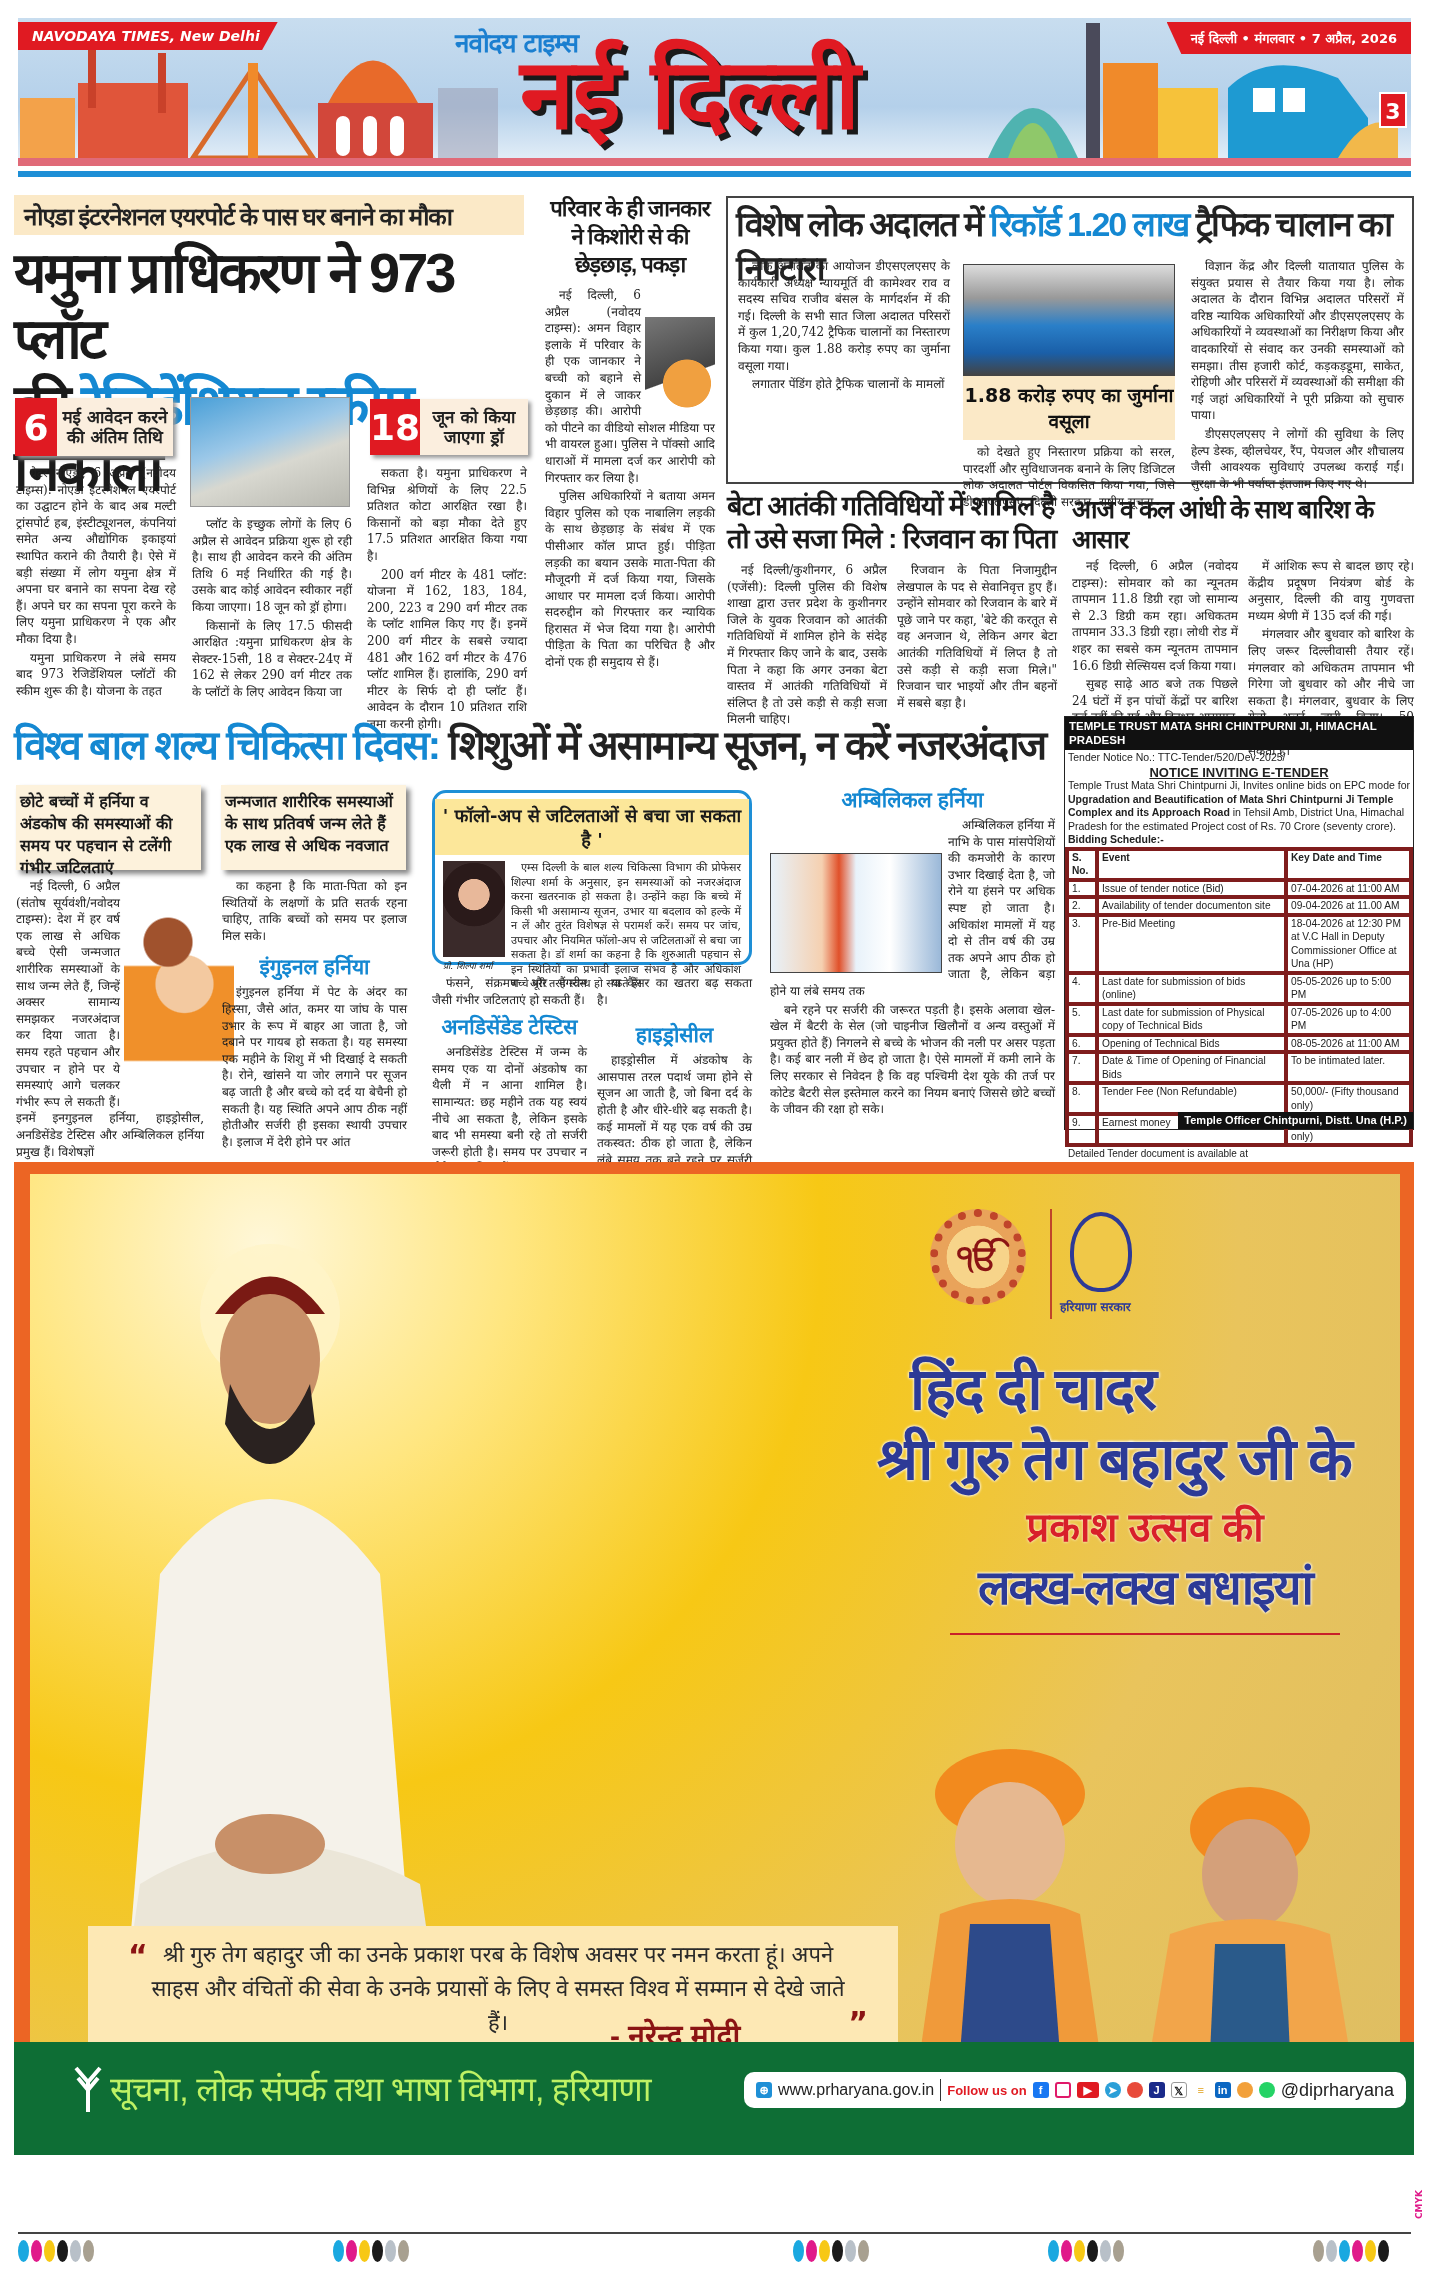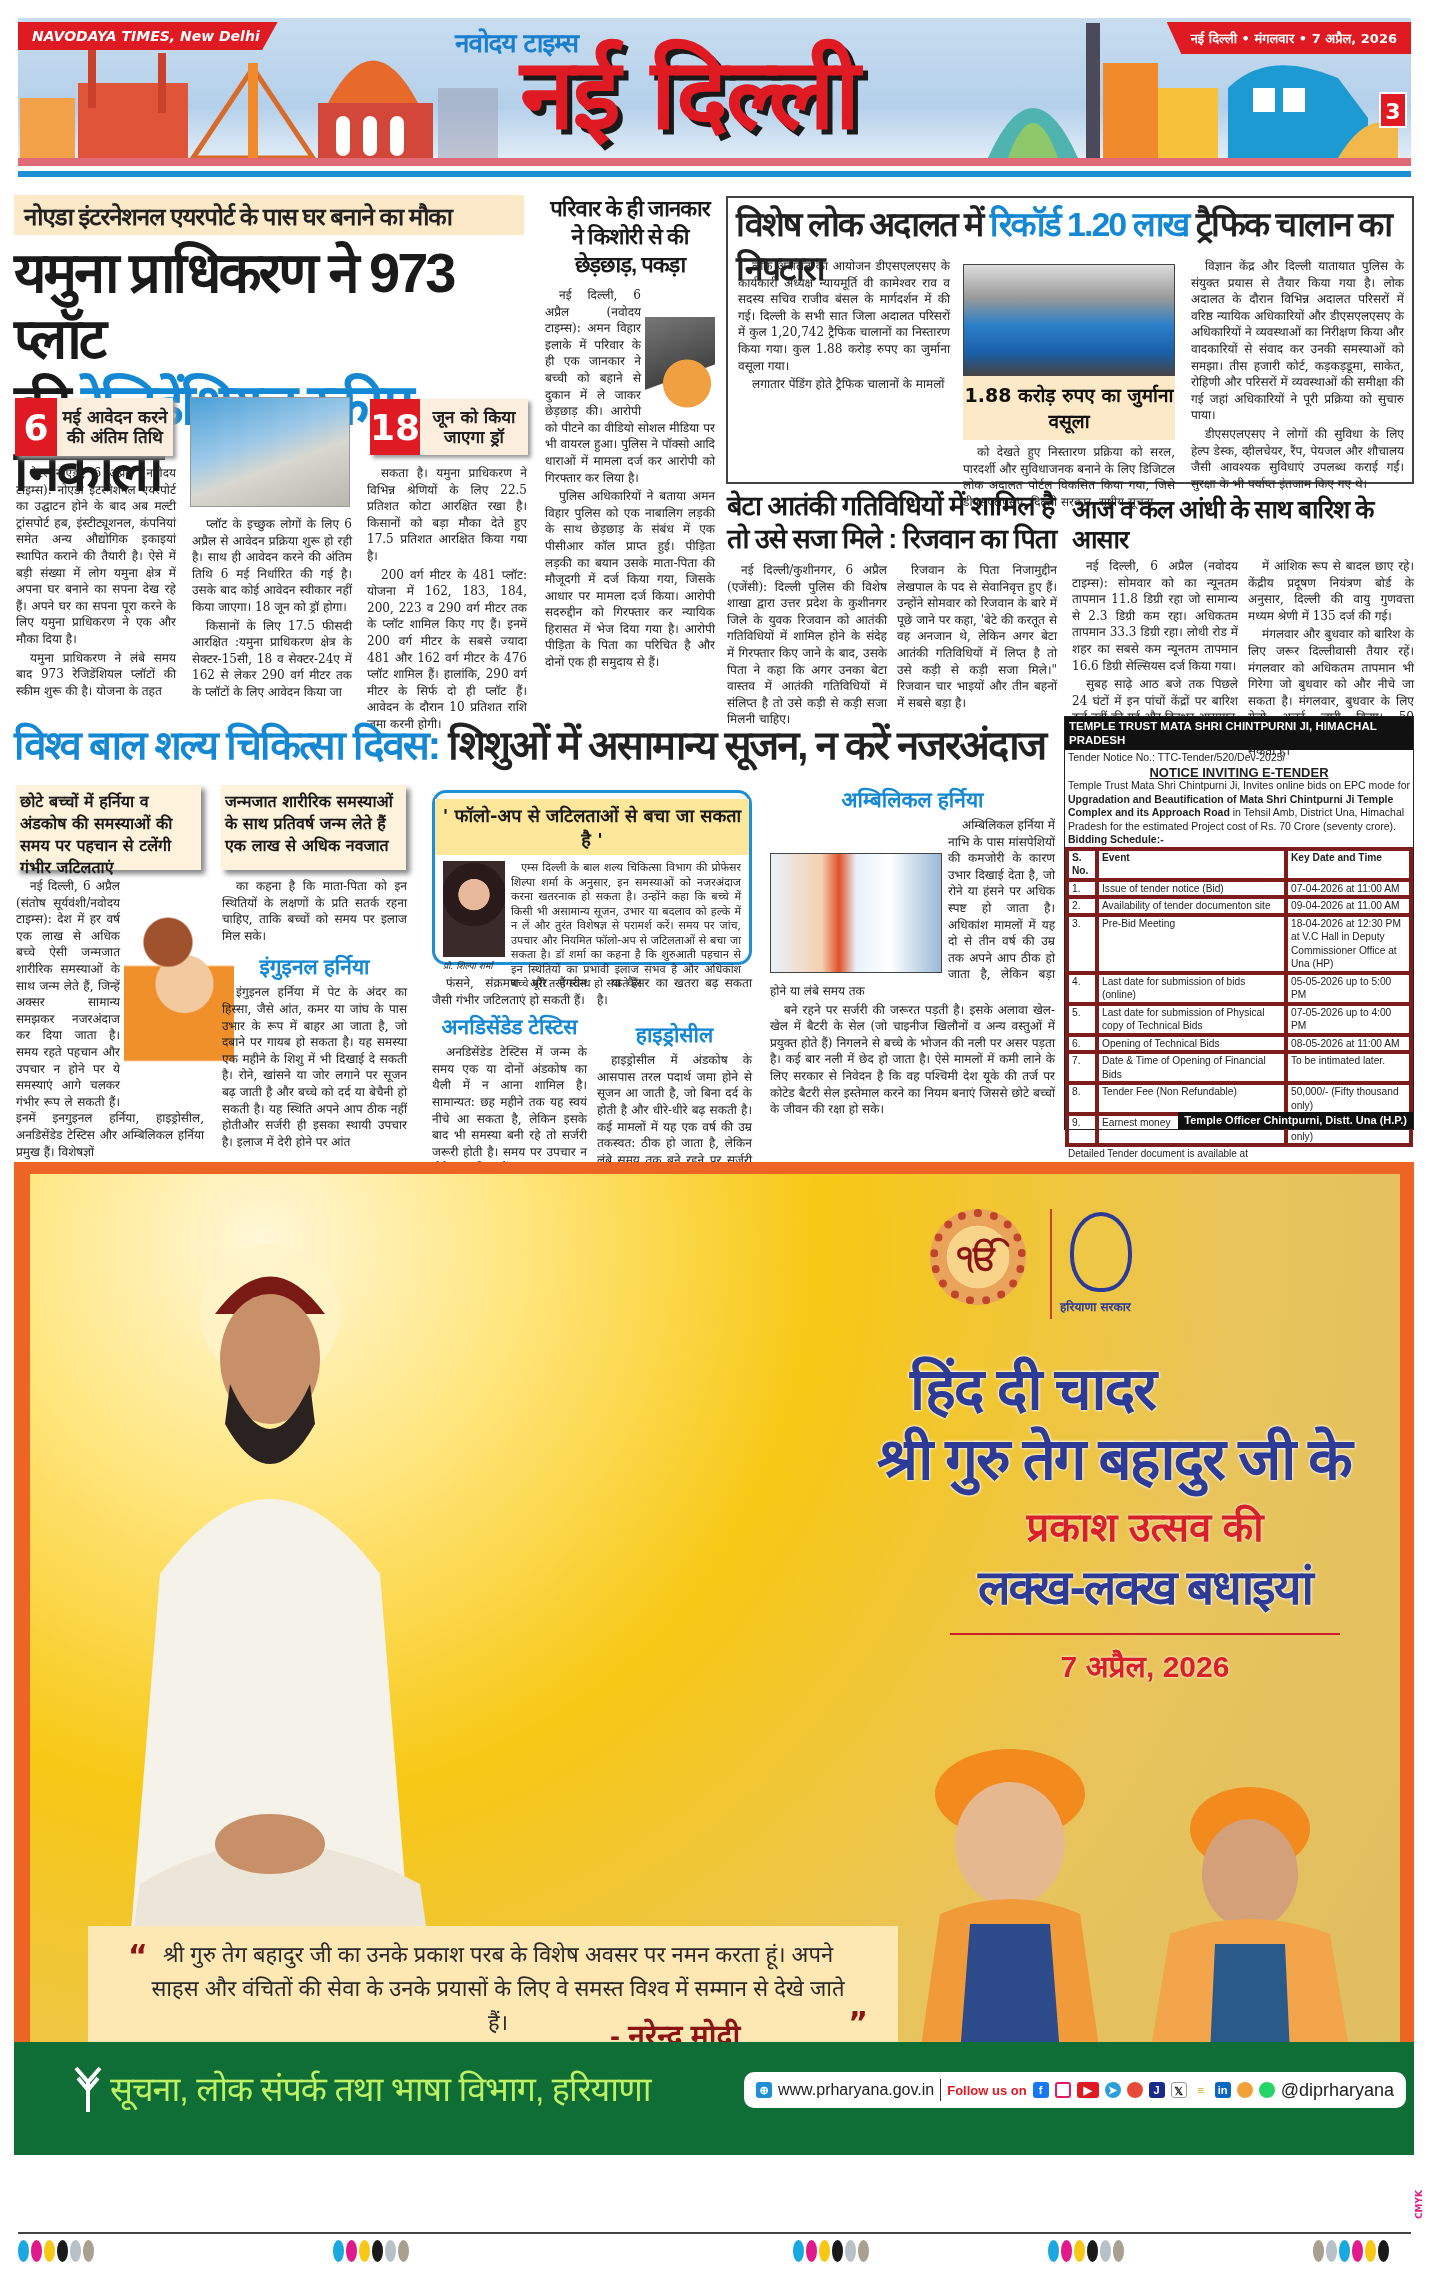--- a/index.html
+++ b/index.html
@@ -314,21 +314,20 @@
     <div class="abs" style="left:1020px;top:35px;width:2px;height:110px;background:#c0452a"></div>
     <div class="abs" style="left:1040px;top:38px;width:62px;height:80px;border-radius:50% 50% 45% 45%;border:4px solid #2d3a96;background:#f0c848"></div>
     <div class="abs" style="left:1030px;top:124px;color:#2d3a96;font-weight:bold;font-size:12px">हरियाणा सरकार</div>
 
     <div class="abs" style="left:880px;top:180px;width:470px;text-align:center">
       <div class="ad-h1" style="text-align:left;padding-left:0">हिंद दी चादर</div>
       <div class="ad-h1" style="margin-left:-62px">श्री गुरु तेग बहादुर जी के</div>
       <div class="ad-h2" style="margin-top:4px">प्रकाश उत्सव की</div>
       <div class="ad-h1" style="font-size:48px">लक्ख-लक्ख बधाइयां</div>
       <div style="height:2px;background:#c8202a;margin:10px 40px"></div>
-      <div class="ad-h2" style="font-size:30px">7 अप्रैल, 2026</div>
     </div>
 
     <svg class="abs" style="left:870px;top:560px" width="480" height="320" viewBox="0 0 480 320">
       <ellipse cx="110" cy="60" rx="75" ry="45" fill="#f28a1e"></ellipse>
       <ellipse cx="110" cy="110" rx="55" ry="62" fill="#e6b890"></ellipse>
       <path d="M20 320 L40 180 Q110 150 180 180 L200 320 Z" fill="#f09a3a"></path>
       <path d="M60 320 L70 190 L150 190 L160 320 Z" fill="#2d4a8a"></path>
       <ellipse cx="350" cy="95" rx="60" ry="42" fill="#f28a1e"></ellipse>
       <ellipse cx="350" cy="140" rx="48" ry="55" fill="#d4a07a"></ellipse>
       <path d="M250 320 L270 200 Q350 170 430 200 L450 320 Z" fill="#f2a54a"></path>

